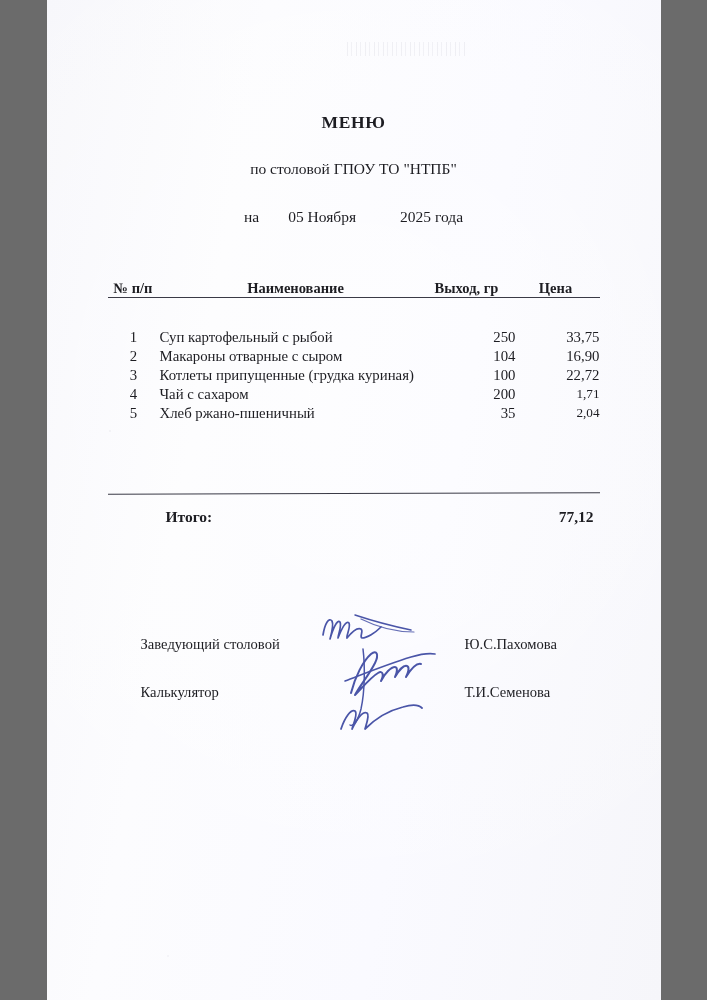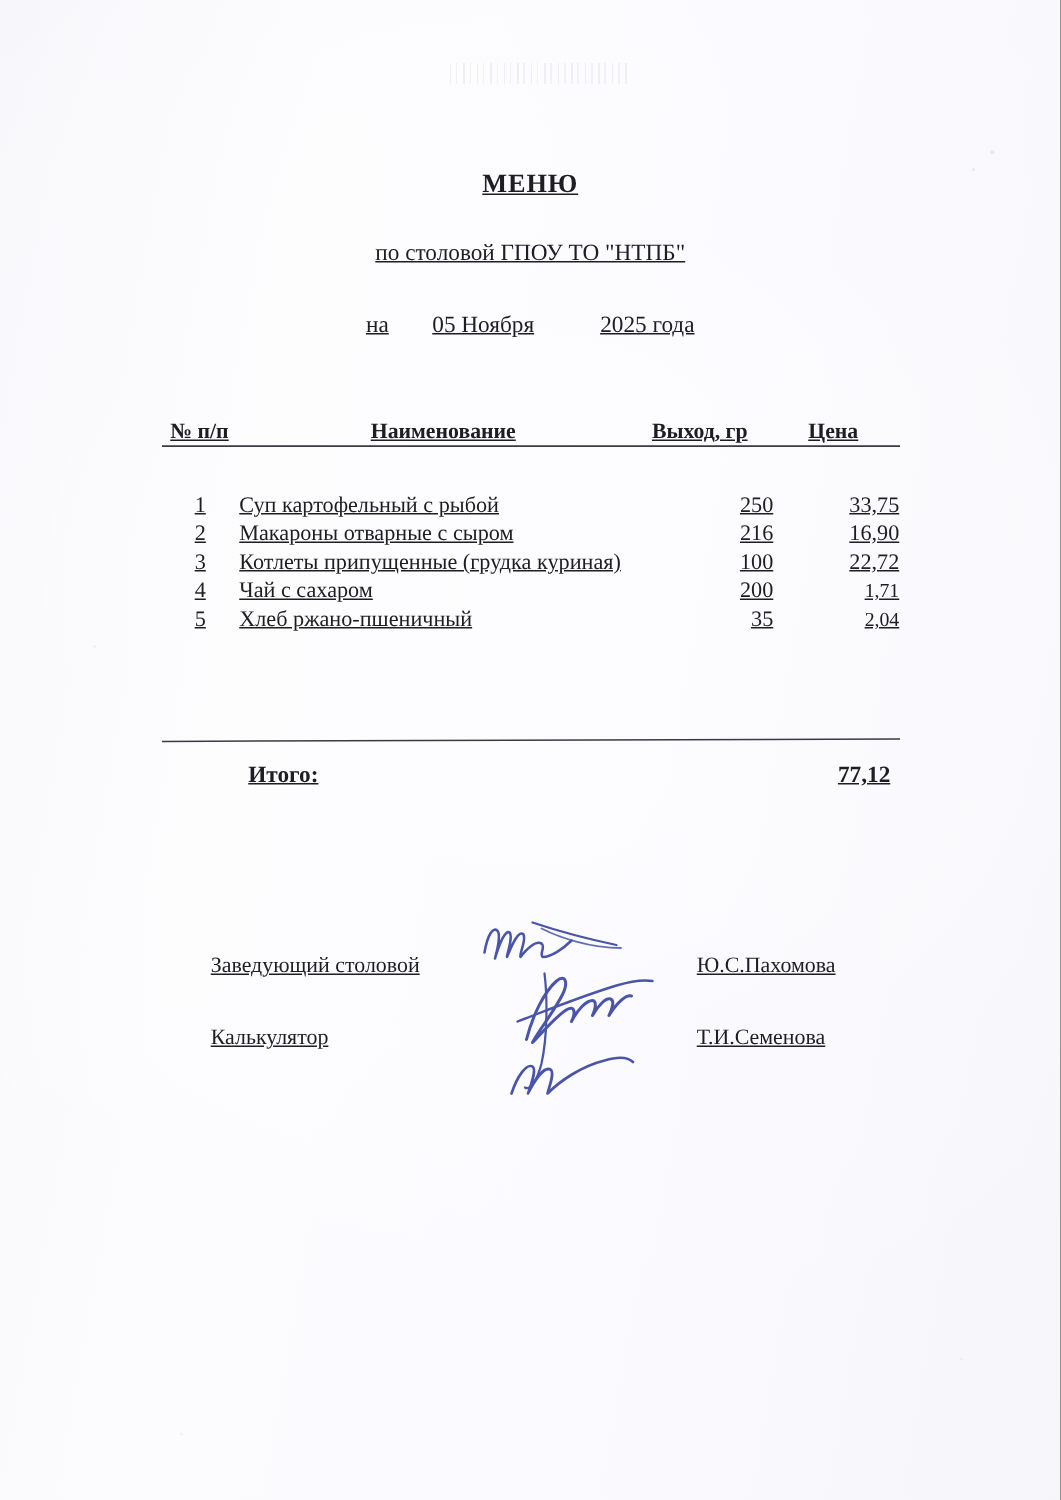--- a/index.html
+++ b/index.html
@@ -6,27 +6,26 @@
   html, body {
     margin: 0;
     padding: 0;
     background: #6b6b6b;
   }
   body {
     font-family: "Liberation Serif", "DejaVu Serif", serif;
   }
   .page {
     position: relative;
-    width: 707px;
+    width: 614px;
     height: 1000px;
     margin: 0 auto;
-    background: #a3a3a3;
+    background: #a16207;
     overflow: hidden;
     color: #1d1d22;
-    text-decoration: underline;
   }
   
   .page::before {
     content: "";
     position: absolute;
     inset: 0;
     background:
       radial-gradient(ellipse 120% 80% at 50% 40%, rgba(255,255,255,0.55) 0%, rgba(248,248,252,0) 70%),
       linear-gradient(100deg, #f7f7fb 0%, #fcfcfe 28%, #fafaff 62%, #f6f6fa 100%);
     pointer-events: none;
@@ -208,21 +207,21 @@
       <tbody>
         <tr>
           <td class="c-num">1</td>
           <td class="c-name">Суп картофельный с рыбой</td>
           <td class="c-out">250</td>
           <td class="c-price">33,75</td>
         </tr>
         <tr>
           <td class="c-num">2</td>
           <td class="c-name">Макароны отварные с сыром</td>
-          <td class="c-out">216</td>
+          <td class="c-out">104</td>
           <td class="c-price">16,90</td>
         </tr>
         <tr>
           <td class="c-num">3</td>
           <td class="c-name">Котлеты припущенные (грудка куриная)</td>
           <td class="c-out">100</td>
           <td class="c-price">22,72</td>
         </tr>
         <tr>
           <td class="c-num">4</td>

